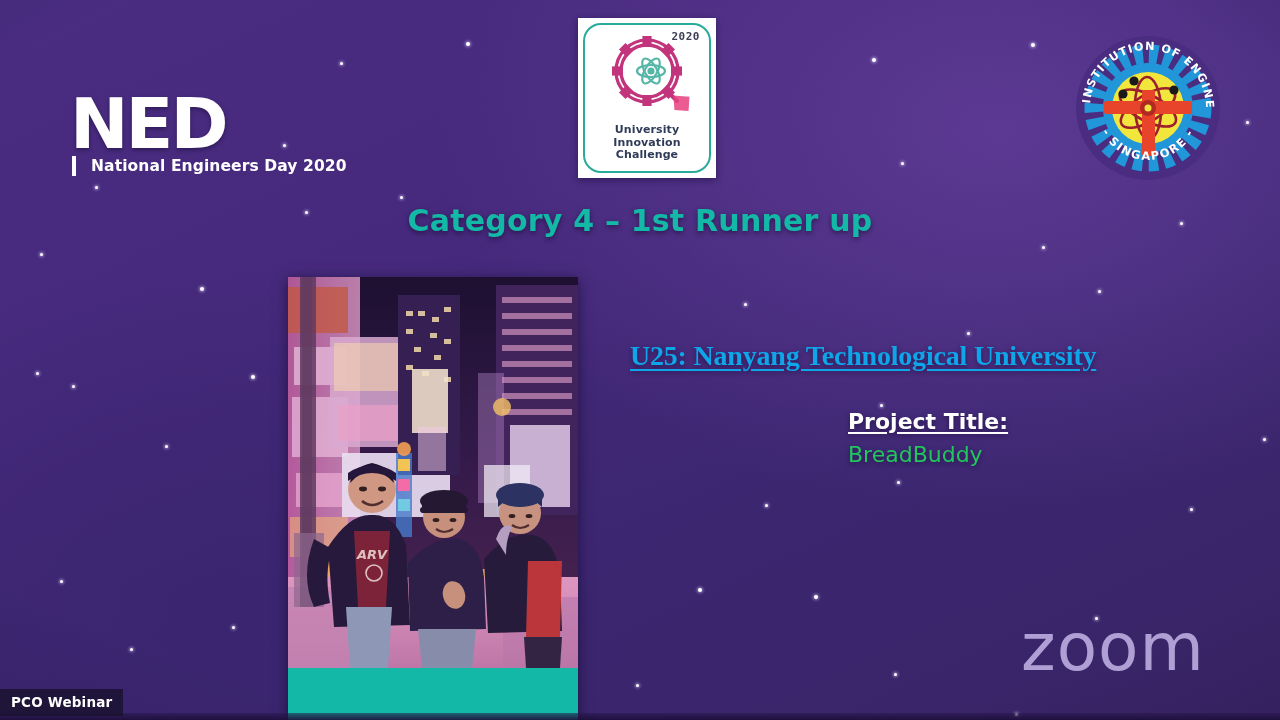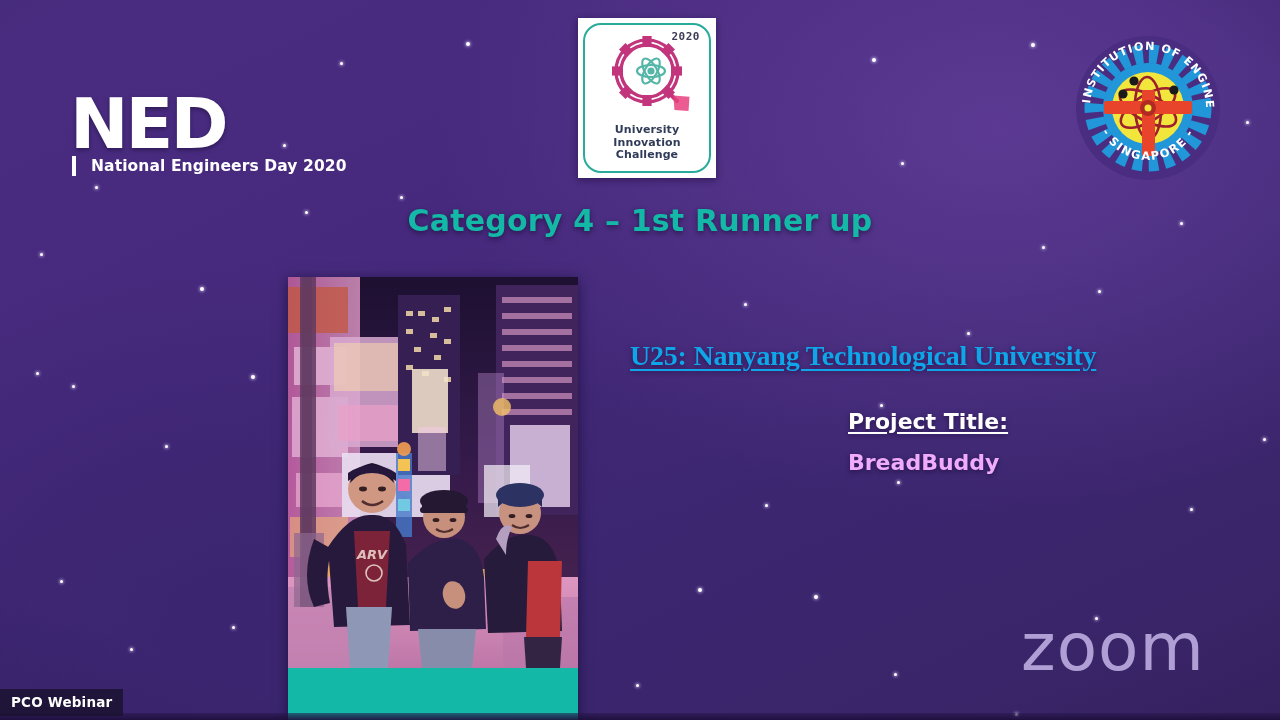--- a/index.html
+++ b/index.html
@@ -217,24 +217,24 @@
   .proj-label {
     font-size: 22px;
     font-weight: bold;
     color: #ffffff;
     text-decoration: underline;
     text-underline-offset: 3px;
     white-space: nowrap;
     text-shadow: 0 2px 5px rgba(20,8,45,0.55);
   }
   .proj-value {
-    margin-top: 16px;
+    margin-top: 8px;
     font-size: 22px;
-    font-weight: bold;
-    color: #f0abfc;
+    font-weight: normal;
+    color: #22c55e;
     white-space: nowrap;
     text-shadow: 0 2px 5px rgba(20,8,45,0.55);
   }
 
   
   .zoom-mark {
     position: absolute;
     left: 1021px;
     top: 615px;
     font-size: 66px;

